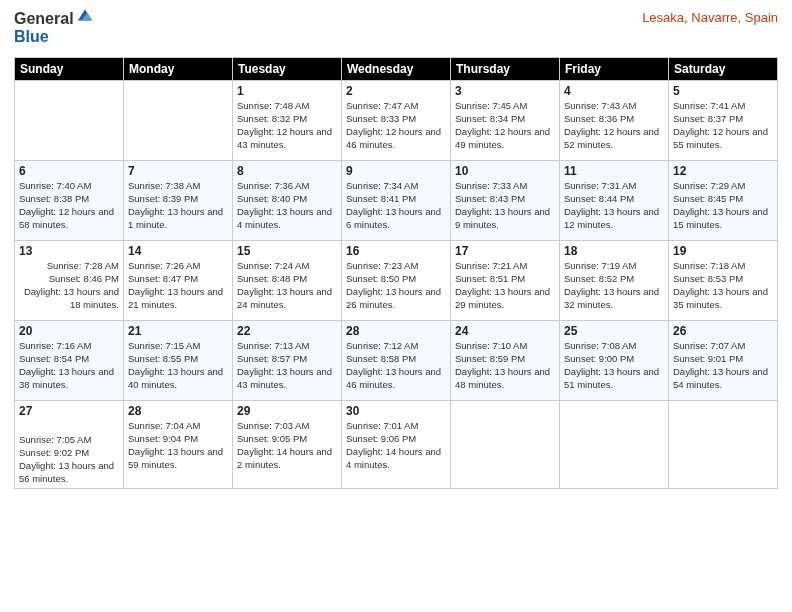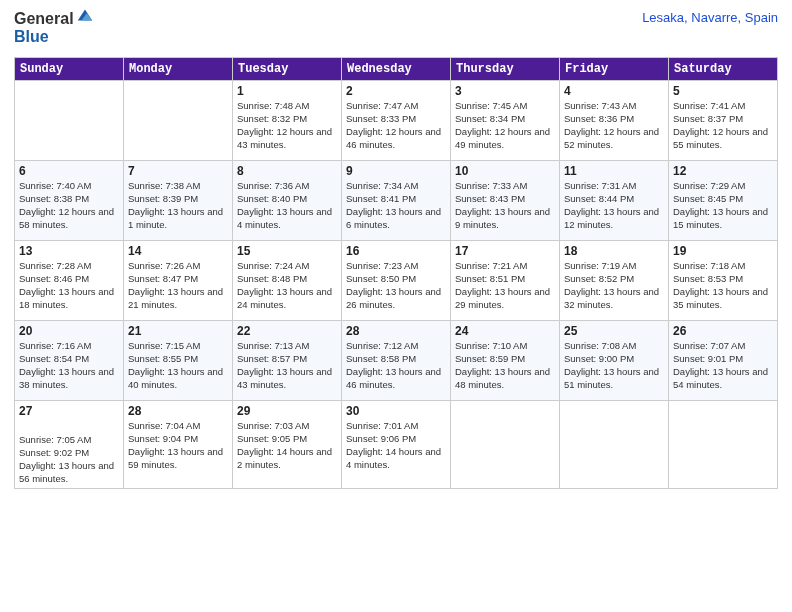--- a/index.html
+++ b/index.html
@@ -50,21 +50,21 @@
     .title-area {
       text-align: right;
     }
     .month-title {
       font-size: 28px;
       font-weight: bold;
       color: #333;
     }
     .location {
       font-size: 13px;
-      color: #1d4ed8;
+      color: #c2410c;
     }
     .calendar {
       width: 100%;
       border-collapse: collapse;
       table-layout: fixed;
     }
     .calendar th {
       background: #1a5fa8;
       color: #fff;
       text-align: left;
@@ -89,21 +89,21 @@
     .day-info {
       font-size: 9.5px;
       color: #333;
       line-height: 1.35;
     }
     .empty-cell {
       background: #f9f9f9;
     }
     tr:nth-child(odd) td { background: #fff; }
     tr:nth-child(even) td { background: #f5f8fc; }
-    .calendar thead tr th { background: #4c1d95; font-family: Liberation Mono, monospace; }
+    .calendar thead tr th { background: #000000; }
   </style>
 </head>
 <body>
 
 <div class="page">
   <div class="header">
     <div class="logo">
       <div class="logo-text">
         <span style="display:flex;align-items:center;">
           <span class="logo-general">General</span>
@@ -207,21 +207,21 @@
           <td>
             <span class="day-number">12</span>
             <div class="day-info" style="white-space: pre-line;">Sunrise: 7:29 AM
 Sunset: 8:45 PM
 Daylight: 13 hours and 15 minutes.</div>
           </td>
         </tr>
         <tr>
           <td>
             <span class="day-number">13</span>
-            <div class="day-info" style="white-space: pre-line;">Sunrise: 7:28 AM
+            <div class="day-info" style="white-space: pre-line; text-align: right;">Sunrise: 7:28 AM
 Sunset: 8:46 PM
 Daylight: 13 hours and 18 minutes.</div>
           </td>
           <td>
             <span class="day-number">14</span>
             <div class="day-info" style="white-space: pre-line;">Sunrise: 7:26 AM
 Sunset: 8:47 PM
 Daylight: 13 hours and 21 minutes.</div>
           </td>
           <td>

